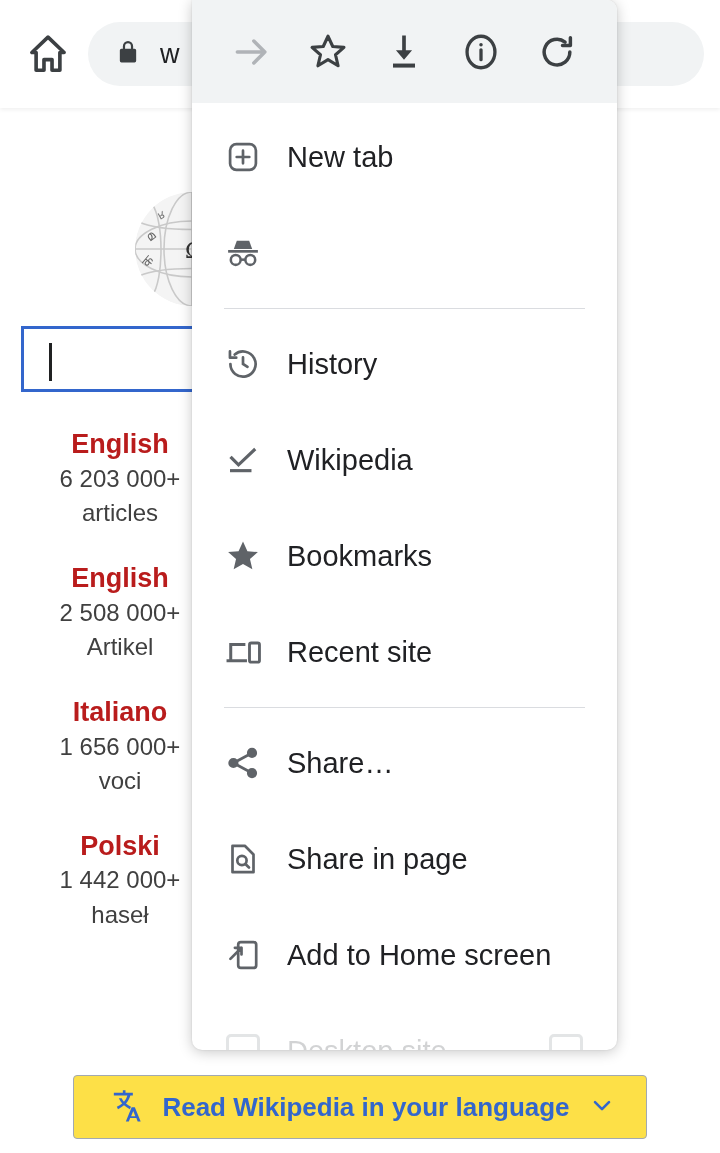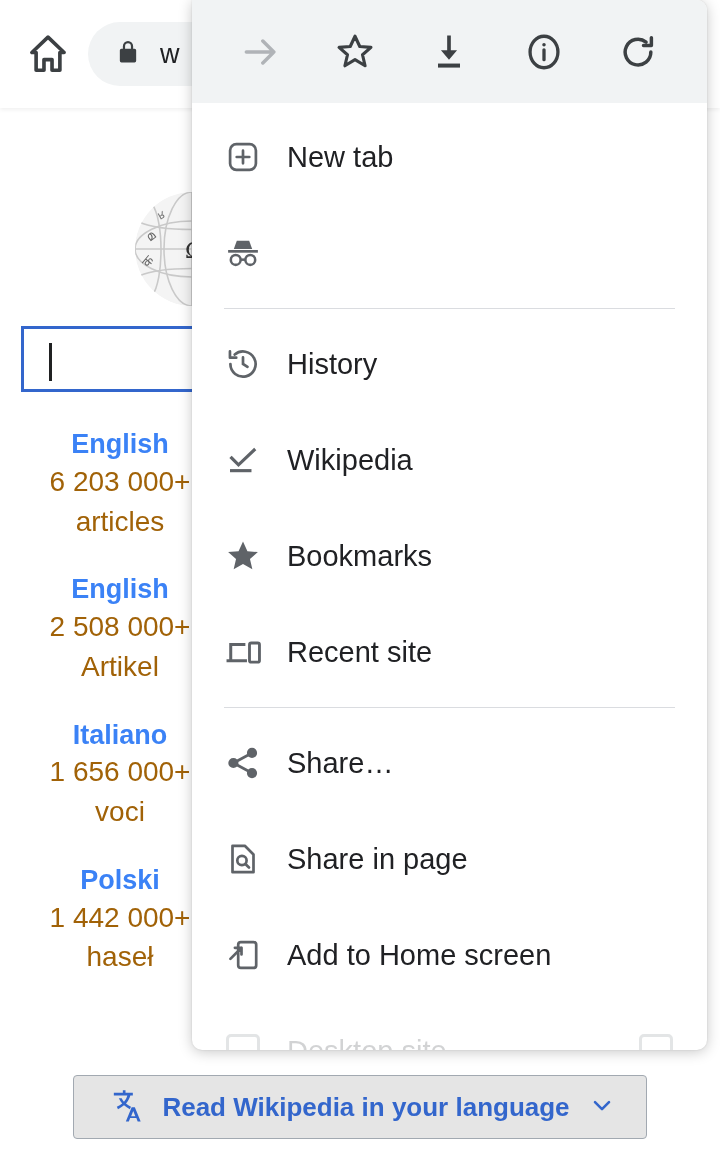--- a/index.html
+++ b/index.html
@@ -36,37 +36,37 @@
   .search-box {
     position: absolute; left: 21px; top: 218px; width: 420px; height: 66px;
     border: 3px solid #3366cc; background: #fff;
   }
   .caret {
     position:absolute; left: 25px; top: 14px; width: 3px; height: 38px; background: #202122;
   }
   .langs { position:absolute; left: 0; top: 320px; width: 240px; text-align:center; }
   .lang-block { margin-bottom: 32px; }
   .lang-name {
-    display:block; font-size: 27px; font-weight: bold; color: #3b82f6; line-height: 1.25;
+    display:block; font-size: 27px; font-weight: bold; color: #b91c1c; line-height: 1.25;
     text-decoration: none;
   }
-  .lang-count { display:block; font-size: 28px; color: #a16207; line-height: 1.42; padding: 0 46px; }
+  .lang-count { display:block; font-size: 24px; color: #404040; line-height: 1.42; padding: 0 46px; }
 
   
   .langbar {
     position:absolute; left: 73px; top: 1075px; width: 574px; height: 64px;
-    background: #e5e5e5; border: 1px solid #a2a9b1; border-radius: 4px;
+    background: #fde047; border: 1px solid #a2a9b1; border-radius: 4px;
     display:flex; align-items:center; justify-content:center; gap: 18px;
     z-index: 3;
   }
   .langbar-text { font-size: 26px; font-weight: bold; color: #3366cc; }
 
   
   .menu {
-    position:absolute; left: 192px; top: 0; width: 515px; height: 1050px;
+    position:absolute; left: 192px; top: 0; width: 425px; height: 1050px;
     background: #ffffff;
     border-radius: 0 10px 10px 10px;
     box-shadow: 0 2px 14px rgba(0,0,0,0.22), 0 0 2px rgba(0,0,0,0.12);
     z-index: 5; overflow: hidden;
   }
   .menu-header {
     height: 103px; background: #f1f3f4;
     display:flex; align-items:center; justify-content:space-around; padding: 0 22px;
   }
   .menu-header .hicon { width: 54px; height: 54px; display:flex; align-items:center; justify-content:center; }

